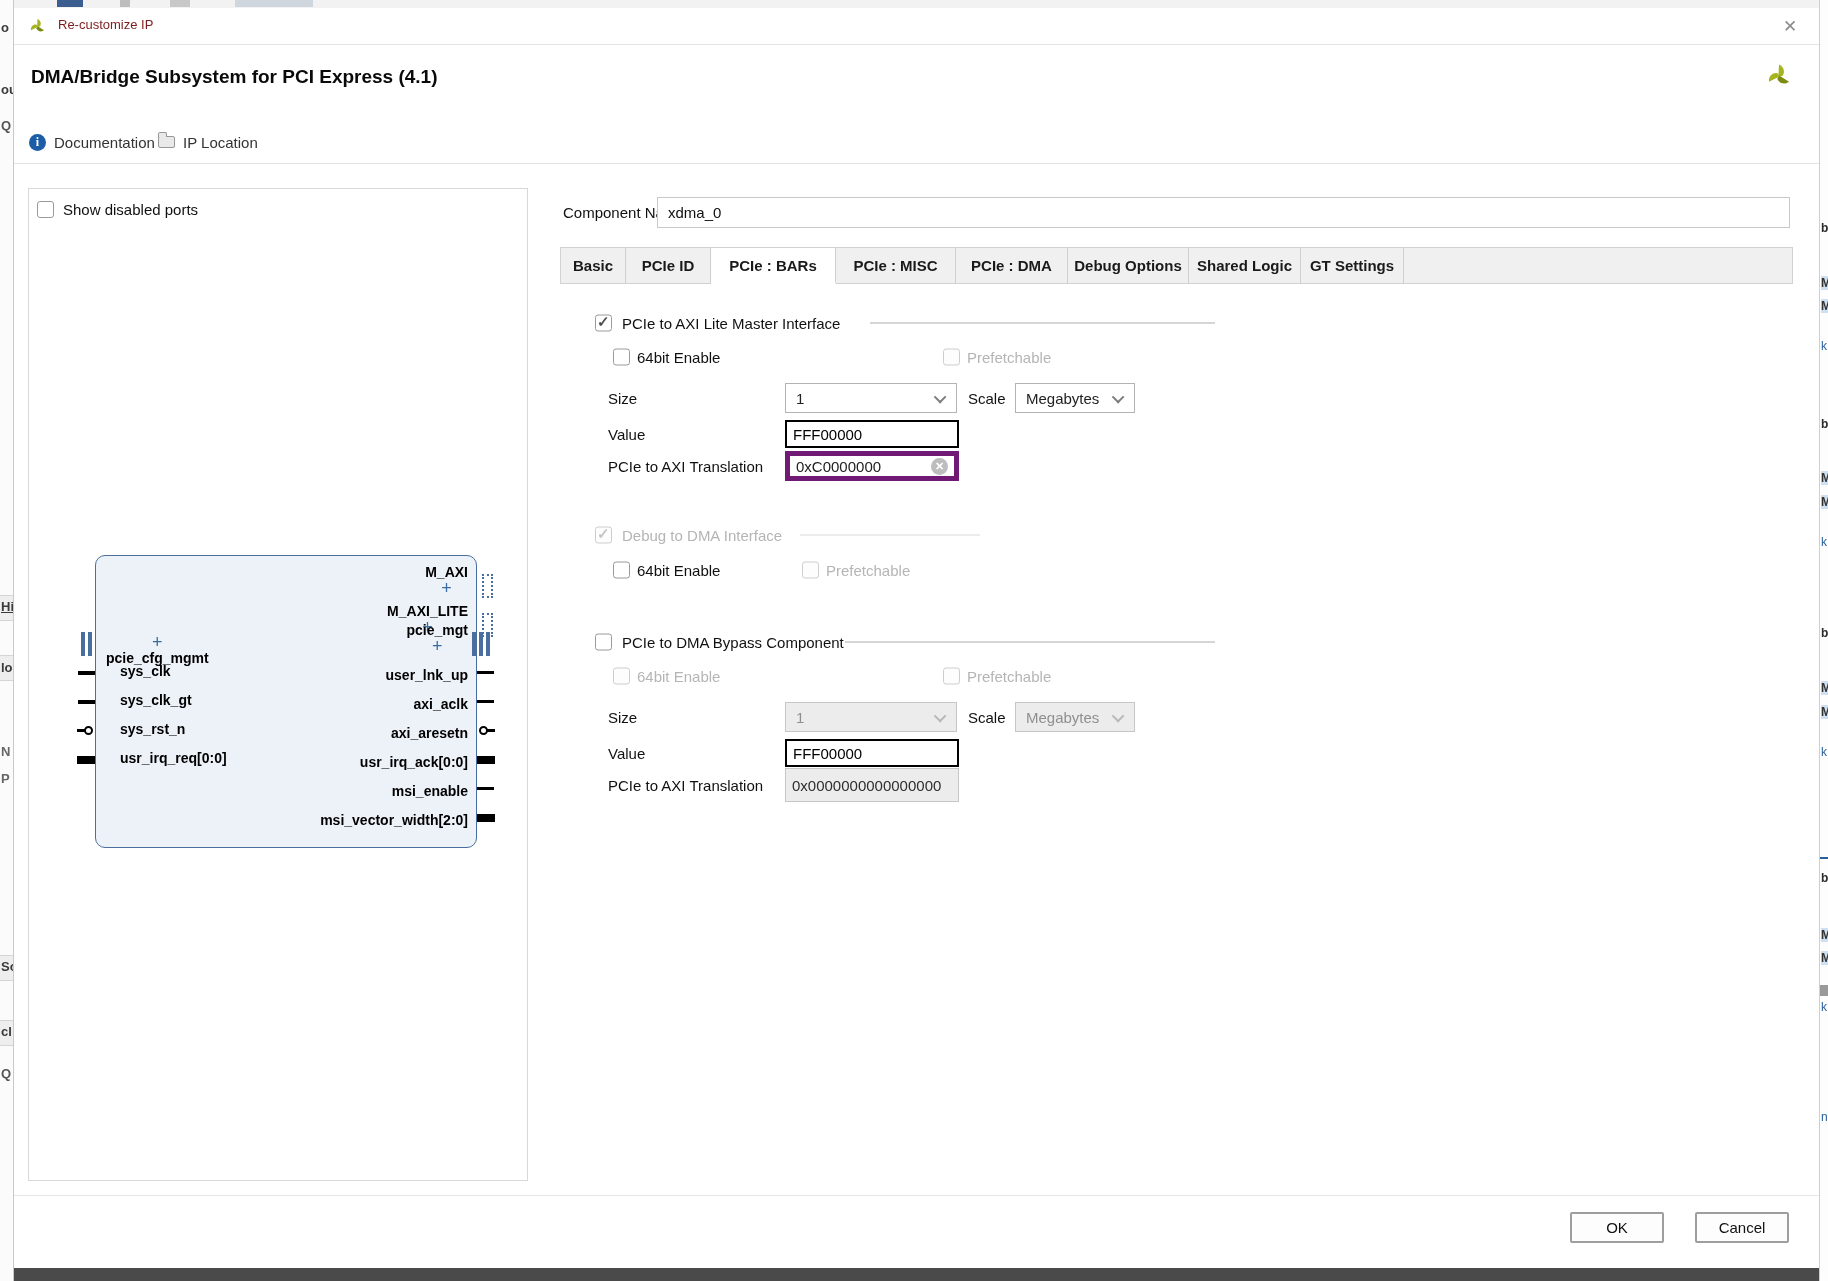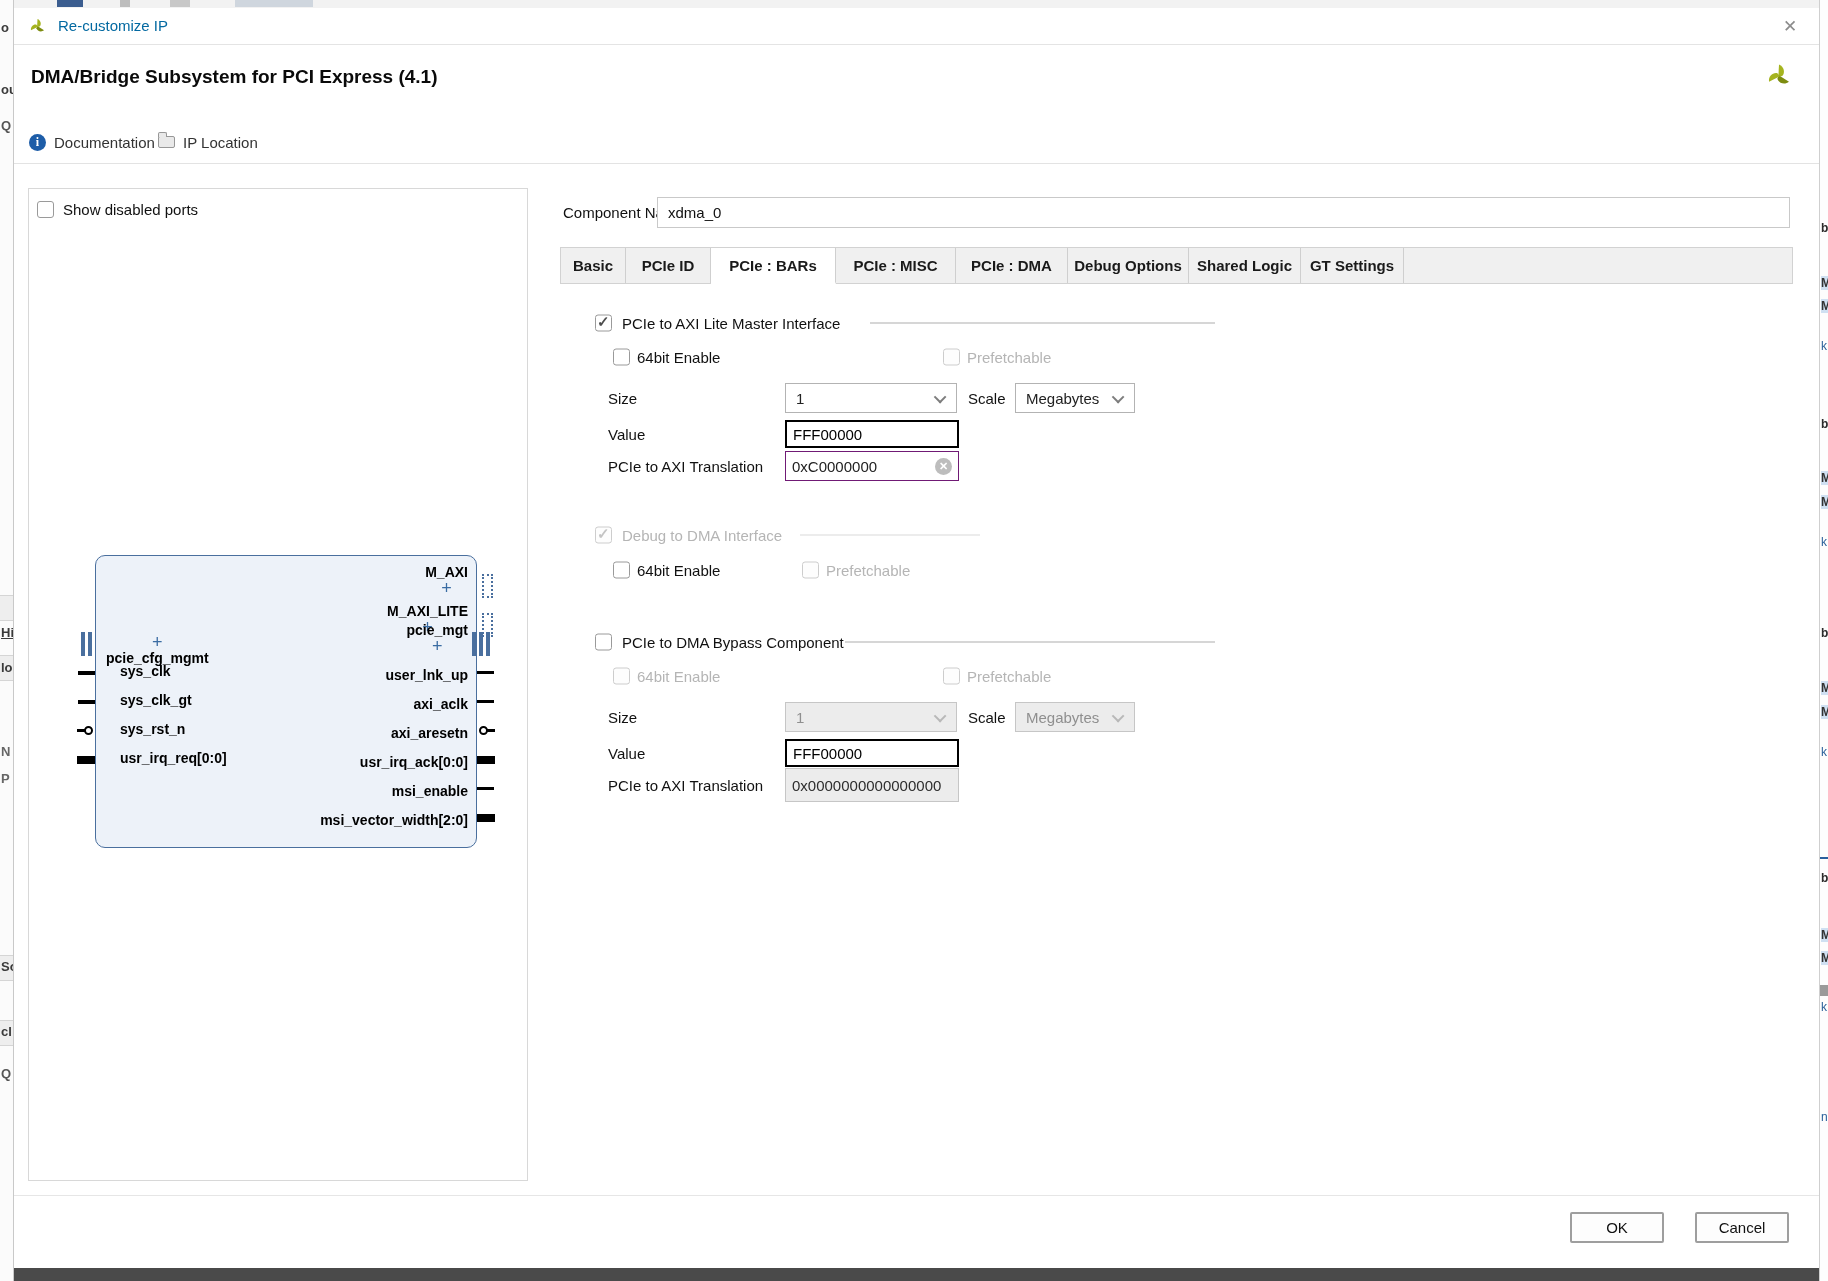--- a/index.html
+++ b/index.html
@@ -19,21 +19,21 @@
   .edge-right .frag.kk { color:#2a6099; font-weight:normal; }
   .edge-right .bline { position:absolute; left:0; width:9px; height:2px; background:#2a5f9e; }
   .edge-right .gband { position:absolute; left:0; width:9px; height:11px; background:#9a9a9a; }
   .edge-top { position:absolute; left:14px; top:0; width:1805px; height:8px; background:#f2f2f2; overflow:hidden; }
   .edge-top .tf { position:absolute; top:0; height:7px; }
   .edge-bottom { position:absolute; left:14px; top:1268px; width:1814px; height:13px; background:#4a4a4a; }
 
   
   .titlebar { position:absolute; left:14px; top:8px; width:1805px; height:37px; background:#fff;
               border-bottom:1px solid #e4e4e4; }
-  .titlebar .ttl { position:absolute; left:44px; top:9px; font-size:15px; color:#0369a1; }
+  .titlebar .ttl { position:absolute; left:44px; top:9px; font-size:13px; color:#7f1d1d; }
   .close-x { position:absolute; right:16px; top:7px; font-size:17px; color:#8c8c8c; width:26px; height:24px;
              text-align:center; line-height:24px; cursor:default; }
   .logo { position:absolute; }
   .page-title { position:absolute; left:31px; top:66px; font-size:19px; font-weight:bold; color:#0a0a0a; }
   .linkbtn { position:absolute; top:131px; height:22px; display:flex; align-items:center; gap:8px;
              font-size:15px; color:#333; }
   .info-ic { width:17px; height:17px; border-radius:50%; background:#1d5da8; color:#fff; font-size:12px;
              font-weight:bold; font-family:"Liberation Serif",serif; text-align:center; line-height:17px; display:inline-block; }
   .folder-ic { position:relative; width:17px; height:12px; background:#e9e9e9; border:1.5px solid #979797; border-radius:2px; display:inline-block; }
   .folder-ic::before { content:""; position:absolute; left:-1px; top:-5px; width:7px; height:4px;
@@ -95,21 +95,21 @@
               transform:rotate(-45deg) translateY(-2px); }
   .dd.dis { background:#ececec; border-color:#c6c6c6; color:#8f8f8f; }
   .dd.dis .chev { border-color:#b8b8b8; }
   .vinput { height:28px; border:2px solid #000; background:#fff; font-family:inherit; font-size:15px;
             color:#000; padding:0 6px; }
   .tinput { height:30px; border:1px solid #b3b3b3; background:#fff; font-family:inherit; font-size:15px;
             color:#222; padding:16px 6px; }
   .tinput.dis { background:#ececec; border-color:#c6c6c6; color:#2e2e2e; }
   .clear-ic { width:17px; height:17px; border-radius:50%; background:#bdbdbd; color:#fff; font-size:11px;
               font-weight:bold; text-align:center; line-height:17px; }
-  .twrap { display:flex; align-items:center; border:1px solid #701a75; height:30px; background:#fff; padding:0 6px; }
+  .twrap { display:flex; align-items:center; border:5px solid #701a75; height:30px; background:#fff; padding:0 6px; }
   .twrap span.val { font-size:15px; color:#222; flex:1; }
 
   .btn { position:absolute; top:1212px; width:94px; height:31px; background:#fdfdfd; border:2px solid #9e9e9e;
          border-radius:2px; font-size:15px; color:#111; text-align:center; line-height:27px; }
 </style>
 </head>
 <body>
 
 <div class="screen">
 
@@ -121,21 +121,21 @@
   </div>
 
   <div class="edge-left">
     <div class="box" style="top:595px;height:26px;"></div>
     <div class="box" style="top:655px;height:26px;"></div>
     <div class="box" style="top:955px;height:26px;"></div>
     <div class="box" style="top:1020px;height:26px;"></div>
     <span class="frag" style="top:20px;">o</span>
     <span class="frag" style="top:82px;">ou</span>
     <span class="frag" style="top:118px;color:#555;">Q</span>
-    <span class="frag" style="top:625px;text-decoration:underline;">Hi</span>
+    <span class="frag" style="top:599px;text-decoration:underline;">Hi</span>
     <span class="frag" style="top:660px;">lo</span>
     <span class="frag" style="top:744px;color:#666;">N</span>
     <span class="frag" style="top:771px;color:#666;">P</span>
     <span class="frag" style="top:959px;">So</span>
     <span class="frag" style="top:1024px;">cl</span>
     <span class="frag" style="top:1066px;color:#555;">Q</span>
   </div>
 
   <div class="edge-right">
     <span class="frag" style="top:221px;">bl</span>

